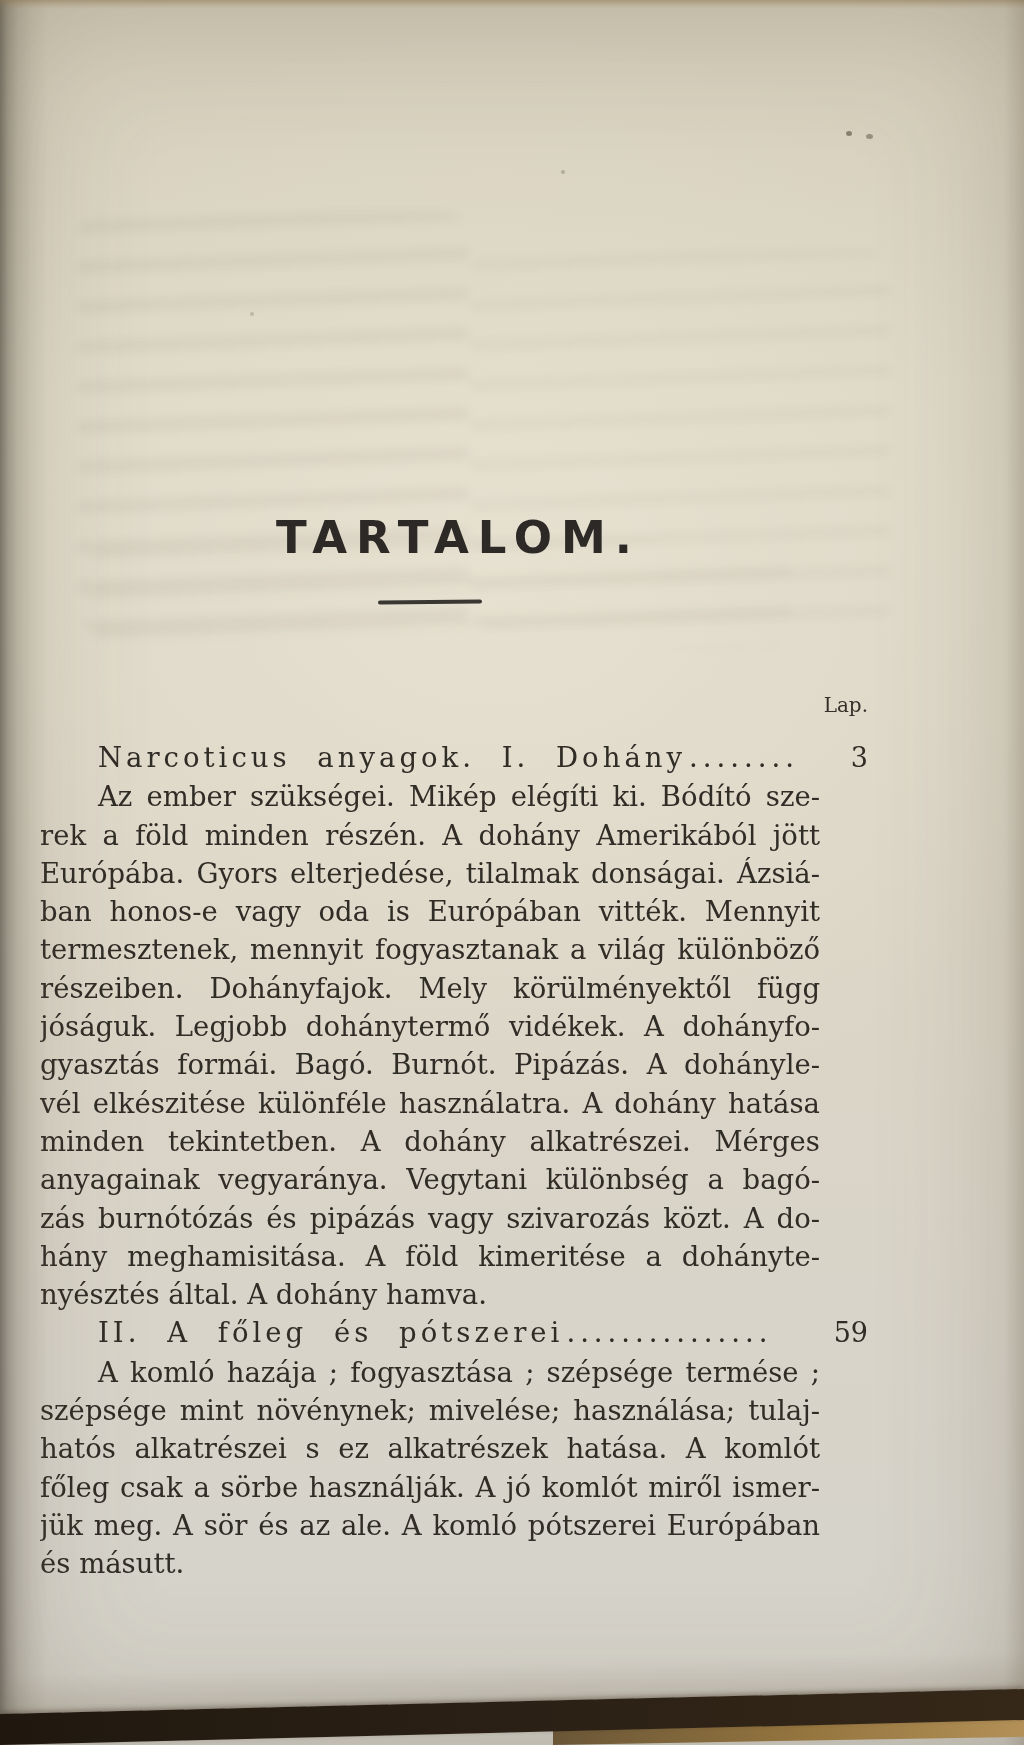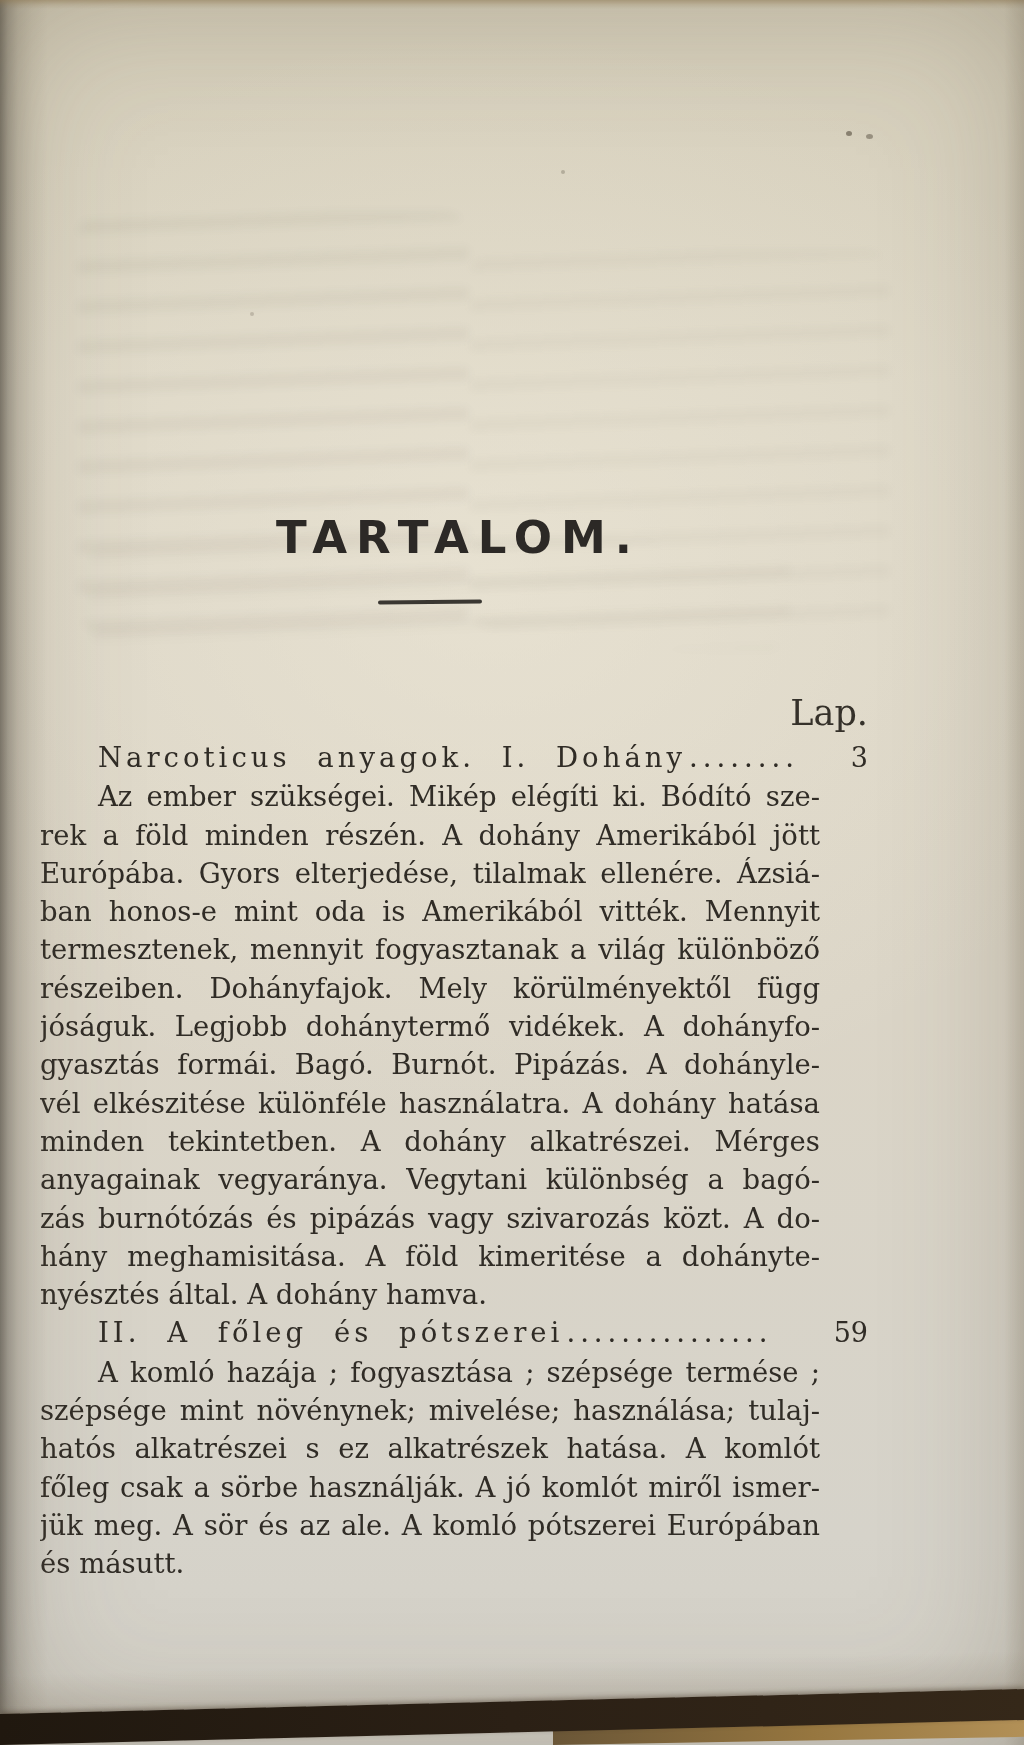--- a/index.html
+++ b/index.html
@@ -79,21 +79,21 @@
     font-family:"DejaVu Sans","Liberation Sans",sans-serif;
     font-weight:bold; font-size:45px; letter-spacing:9px;
     color:#2c2926; text-indent:9px;
   }
   .rule {
     position:absolute; top:553px; left:338px; width:104px; height:4px;
     background:#3a3732; border-radius:2px; transform:rotate(-0.5deg);
   }
   .lap {
     position:absolute; top:646px; right:0;
-    font-size:35px; color:#35312a;
+    font-size:20px; color:#35312a;
   }
   .entries {
     position:absolute; top:691px; left:0; right:0;
     font-size:27.5px; line-height:38.3px; color:#302c26;
   }
   .hline { display:flex; align-items:baseline; white-space:nowrap;justify-content:flex-end; }
   .htext { padding-left:58px; letter-spacing:4px; word-spacing:14px; }
   .hdots { letter-spacing:5px; padding-left:3px; }
   .hspace { flex:1 1 auto; }
   .pnum  { font-size:27px; }
@@ -123,22 +123,22 @@
       <div class="lap">Lap.</div>
       <div class="entries">
           <div class="hline">
             <span class="htext">Narcoticus anyagok. I. Dohány</span>
             <span class="hdots">........</span>
             <span class="hspace"></span>
             <span class="pnum">3</span>
           </div>
           <div class="dline first">Az ember szükségei. Mikép elégíti ki. Bódító sze-</div>
           <div class="dline">rek a föld minden részén. A dohány Amerikából jött</div>
-          <div class="dline">Európába. Gyors elterjedése, tilalmak ellenére. Ázsiá-</div>
-          <div class="dline">ban honos-e mint oda is Amerikából vitték. Mennyit</div>
+          <div class="dline">Európába. Gyors elterjedése, tilalmak donságai. Ázsiá-</div>
+          <div class="dline">ban honos-e vagy oda is Európában vitték. Mennyit</div>
           <div class="dline">termesztenek, mennyit fogyasztanak a világ különböző</div>
           <div class="dline">részeiben. Dohányfajok. Mely körülményektől függ</div>
           <div class="dline">jóságuk. Legjobb dohánytermő vidékek. A dohányfo-</div>
           <div class="dline">gyasztás formái. Bagó. Burnót. Pipázás. A dohányle-</div>
           <div class="dline">vél elkészitése különféle használatra. A dohány hatása</div>
           <div class="dline">minden tekintetben. A dohány alkatrészei. Mérges</div>
           <div class="dline">anyagainak vegyaránya. Vegytani különbség a bagó-</div>
           <div class="dline">zás burnótózás és pipázás vagy szivarozás közt. A do-</div>
           <div class="dline">hány meghamisitása. A föld kimeritése a dohányte-</div>
           <div class="dline final">nyésztés által. A dohány hamva.</div>

